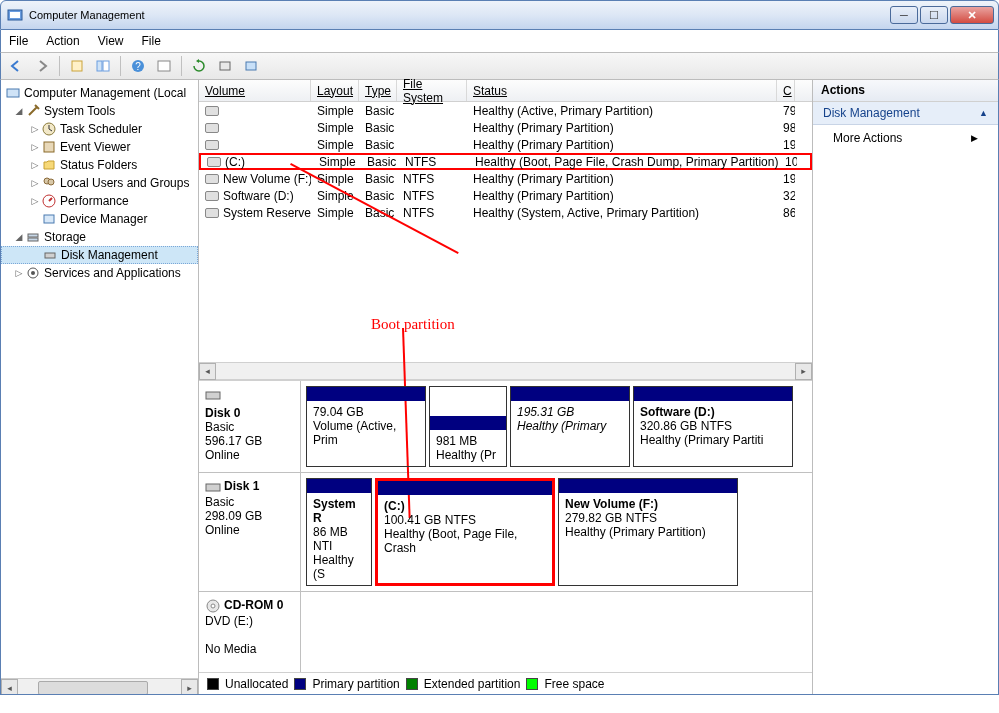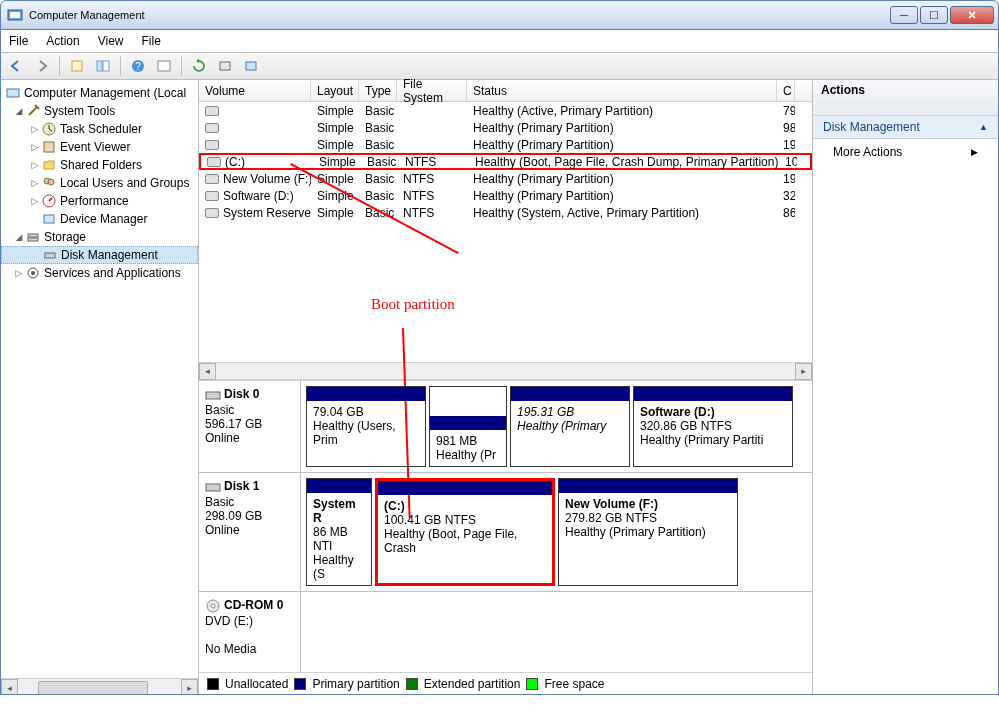--- a/index.html
+++ b/index.html
@@ -34,21 +34,21 @@
 .tree { padding: 4px 0; }
 .tree-row { display: flex; align-items: center; height: 18px; padding-left: 4px; white-space: nowrap; cursor: default; }
 .tree-row.selected { background: #cde6f7; border: 1px dotted #7aa7d7; }
 .tree-indent { display: inline-block; }
 .tree-exp { width: 12px; display: inline-block; text-align: center; color: #666; font-size: 9px; }
 .tree-icon { width: 16px; height: 16px; margin-right: 3px; display: inline-flex; align-items: center; justify-content: center; }
 .tree-label { font-size: 12px; }
 
 
 .vol-header { display: flex; background: linear-gradient(to bottom,#fdfdfd,#eef0f3); border-bottom: 1px solid #d0d0d0; height: 22px; align-items: center; }
-.vol-header > div { border-right: 1px solid #d9d9d9; padding: 8px 6px; height: 100%; display: flex; align-items: center; font-size: 12px; }
+.vol-header > div { border-right: 1px solid #d9d9d9; padding: 8px 6px; height: 100%; display: flex; align-items: center; font-size: 12px; text-decoration: underline; }
 .vol-body { overflow: auto; }
 .vol-row { display: flex; height: 17px; align-items: center; font-size: 12px; }
 .vol-row > div { padding: 0 6px; white-space: nowrap; overflow: hidden; }
 .col-vol { width: 112px; }
 .col-layout { width: 48px; }
 .col-type { width: 38px; }
 .col-fs { width: 70px; }
 .col-status { width: 310px; }
 .col-cap { width: 18px; text-align: right; }
 .vol-row.highlight { border: 2px solid #ff0000; }
@@ -77,21 +77,21 @@
 .sw-black { background: #000; }
 .sw-navy { background: #000080; }
 .sw-green { background: #008000; }
 .sw-lime { background: #00ff00; }
 
 
 .hscroll { height: 18px; background: #f0f0f0; border-top: 1px solid #ccc; display: flex; align-items: center; }
 .hscroll .thumb { height: 14px; width: 110px; background: #dcdcdc; border: 1px solid #aaa; border-radius: 2px; margin-left: 20px; }
 
 
-.actions-header { background: linear-gradient(to bottom,#f7f8fb,#e6ebf3); height: 36px; border-bottom: 1px solid #d0d0d0; padding: 3px 8px; font-weight: bold; }
+.actions-header { background: linear-gradient(to bottom,#f7f8fb,#e6ebf3); height: 22px; border-bottom: 1px solid #d0d0d0; padding: 3px 8px; font-weight: bold; }
 .actions-section { background: #e6eef9; border-bottom: 1px solid #c8d4e6; padding: 4px 10px; font-weight: 500; color: #15428b; display: flex; justify-content: space-between; align-items: center; }
 .actions-item { padding: 6px 20px; display: flex; justify-content: space-between; align-items: center; }
 .chev { font-size: 9px; }
 
 
 .annotation { position: absolute; color: #ff0000; font-family: "SimSun", serif; font-size: 15px; pointer-events: none; }
 .anno-line { position: absolute; background: #ff0000; transform-origin: 0 0; pointer-events: none; }
 
 
 svg { display: block; }
@@ -225,21 +225,21 @@
         <span class="tree-label">Event Viewer</span>
       </div>
       <div class="tree-row">
         <span class="tree-indent" style="width:24px"></span>
           <span class="tree-exp">▷</span>
         <span class="tree-icon">
             <svg width="14" height="14">
               <path d="M2 4 L5 4 L6 3 L12 3 L12 11 L2 11 Z" fill="#f7d978" stroke="#c8a030"></path>
             </svg>
           </span>
-        <span class="tree-label">Shared Folders</span>
+        <span class="tree-label">Status Folders</span>
       </div>
       <div class="tree-row">
         <span class="tree-indent" style="width:24px"></span>
           <span class="tree-exp">▷</span>
         <span class="tree-icon">
             <svg width="14" height="14">
               <circle cx="5" cy="5" r="3" fill="#d8c8a8" stroke="#8a6a3a"></circle>
               <circle cx="9" cy="6" r="3" fill="#d8c8a8" stroke="#8a6a3a"></circle>
             </svg>
           </span>
@@ -368,49 +368,49 @@
         <div class="vol-row">
           <div class="col-vol"><span class="disk-icon-sm"></span>System Reserved</div>
           <div class="col-layout">Simple</div>
           <div class="col-type">Basic</div>
           <div class="col-fs">NTFS</div>
           <div class="col-status">Healthy (System, Active, Primary Partition)</div>
           <div class="col-cap">86</div>
         </div>
       </div>
 
-    <div class="annotation" style="left:172px; top:216px;">Boot partition</div>
+    <div class="annotation" style="left:172px; top:236px;">Boot partition</div>
     <div class="anno-line" style="left:92px; top:83px; width:190px; height:2px; transform:rotate(28deg);"></div>
     <div class="anno-line" style="left:205px; top:248px; width:190px; height:2px; transform:rotate(88deg);"></div>
 
     <div class="scroll-strip">
       <div class="scroll-arrow">◂</div>
       <div class="scroll-track"></div>
       <div class="scroll-arrow">▸</div>
     </div>
 
     <div class="disks" id="disks">
         <div class="disk-block">
           <div class="disk-info">
-            <div style="display:flex;gap:3px;">
+            <div style="display:flex;gap:3px;flex-direction:column;">
               <svg width="16" height="16">
                 <rect x="1" y="5" width="14" height="7" fill="#d0d0d0" stroke="#666"></rect>
               </svg>
               <span class="dname">Disk 0</span>
             </div>
             <div>Basic</div>
             <div>596.17 GB</div>
             <div style="margin-top:0px">Online</div>
           </div>
           <div class="disk-parts">
             <div class="part" style="width: 120px;">
               <div class="part-header"></div>
               <div class="part-body">
                 <div>79.04 GB</div>
-                <div>Healthy (Users, Prim</div>
+                <div>Volume (Active, Prim</div>
               </div>
             </div>
             <div class="part" style="width: 78px; justify-content: flex-end;">
               <div class="part-header"></div>
               <div class="part-body">
                 <div>981 MB</div>
                 <div>Healthy (Pr</div>
               </div>
             </div>
             <div class="part" style="width: 120px; font-style: italic;">

